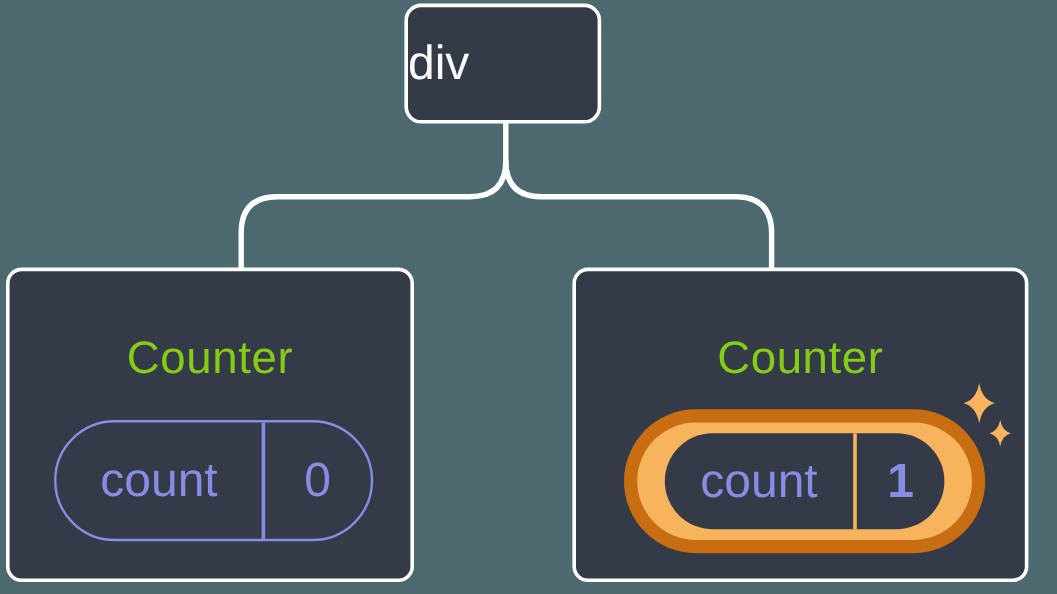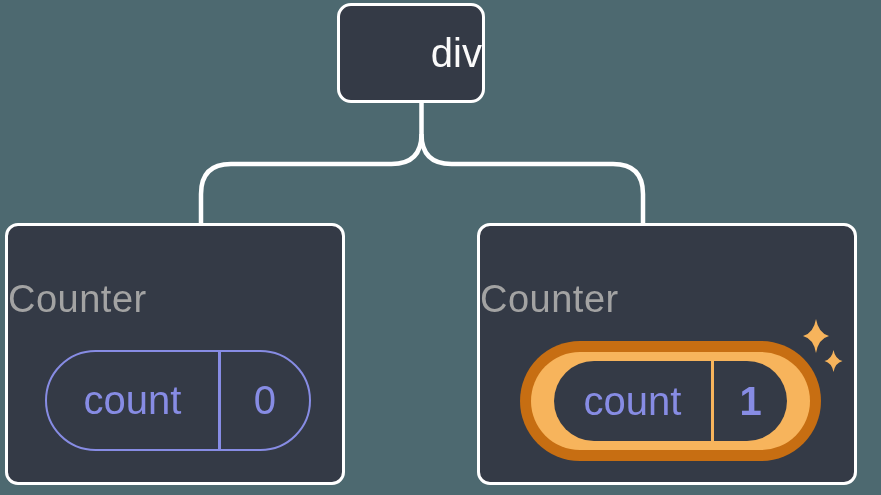--- a/index.html
+++ b/index.html
@@ -22,44 +22,45 @@
   }
   .node {
     position: absolute;
     box-sizing: border-box;
     background: #343A46;
     border: 3.5px solid #FFFFFF;
     border-radius: 14px;
   }
   .root-node {
     left: 337px; top: 3px;
-    width: 148px; height: 100px;
+    width: 164px; height: 100px;
     display: flex;
     align-items: center;
-    justify-content: flex-end;
+    justify-content: flex-start;
     color: #FAFAFA;
     font-size: 40px;
     font-weight: 400;
   }
   .card {
     position: absolute;
     box-sizing: border-box;
     top: 223px;
     height: 262px;
     background: #343A46;
     border: 3px solid #FFFFFF;
     border-radius: 13px;
   }
   .card-left  { left: 5px;   width: 340px; }
   .card-right { left: 477px; width: 380px; }
   .card-title {
     position: absolute;
     left: 0; top: 50px;
     width: 100%;
-    color: #a3a3a3;
+    text-align: center;
+    color: #84cc16;
     font-size: 38px;
     font-weight: 500;
     line-height: 46px;
     letter-spacing: 0.5px;
   }
   
   .pill {
     position: absolute;
     box-sizing: border-box;
     left: 37px; top: 124px;

